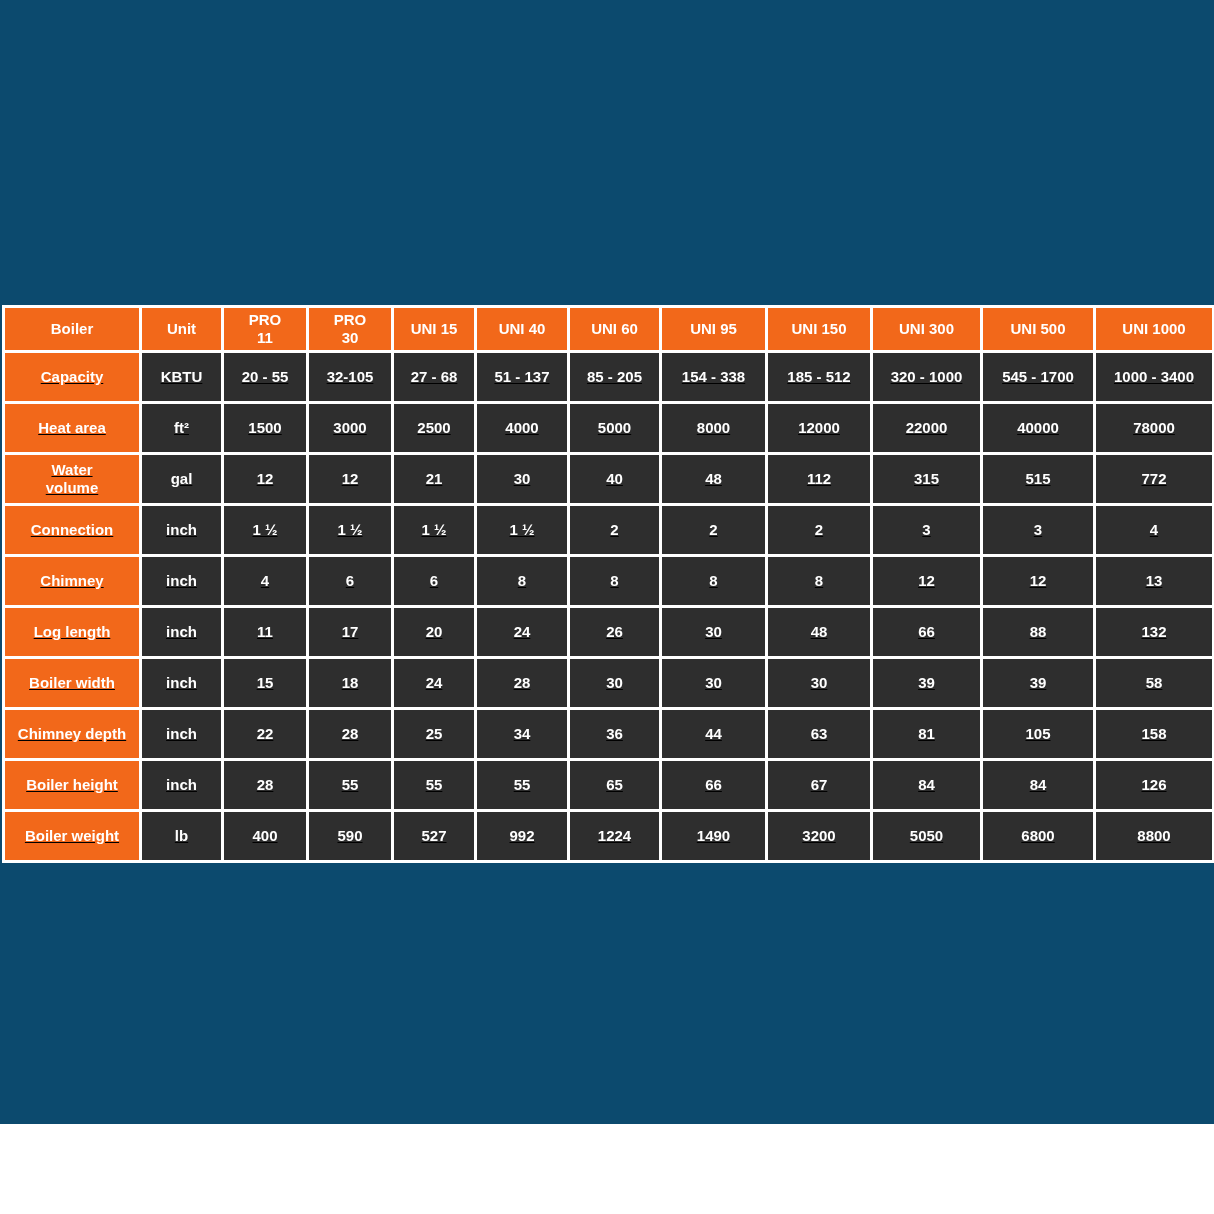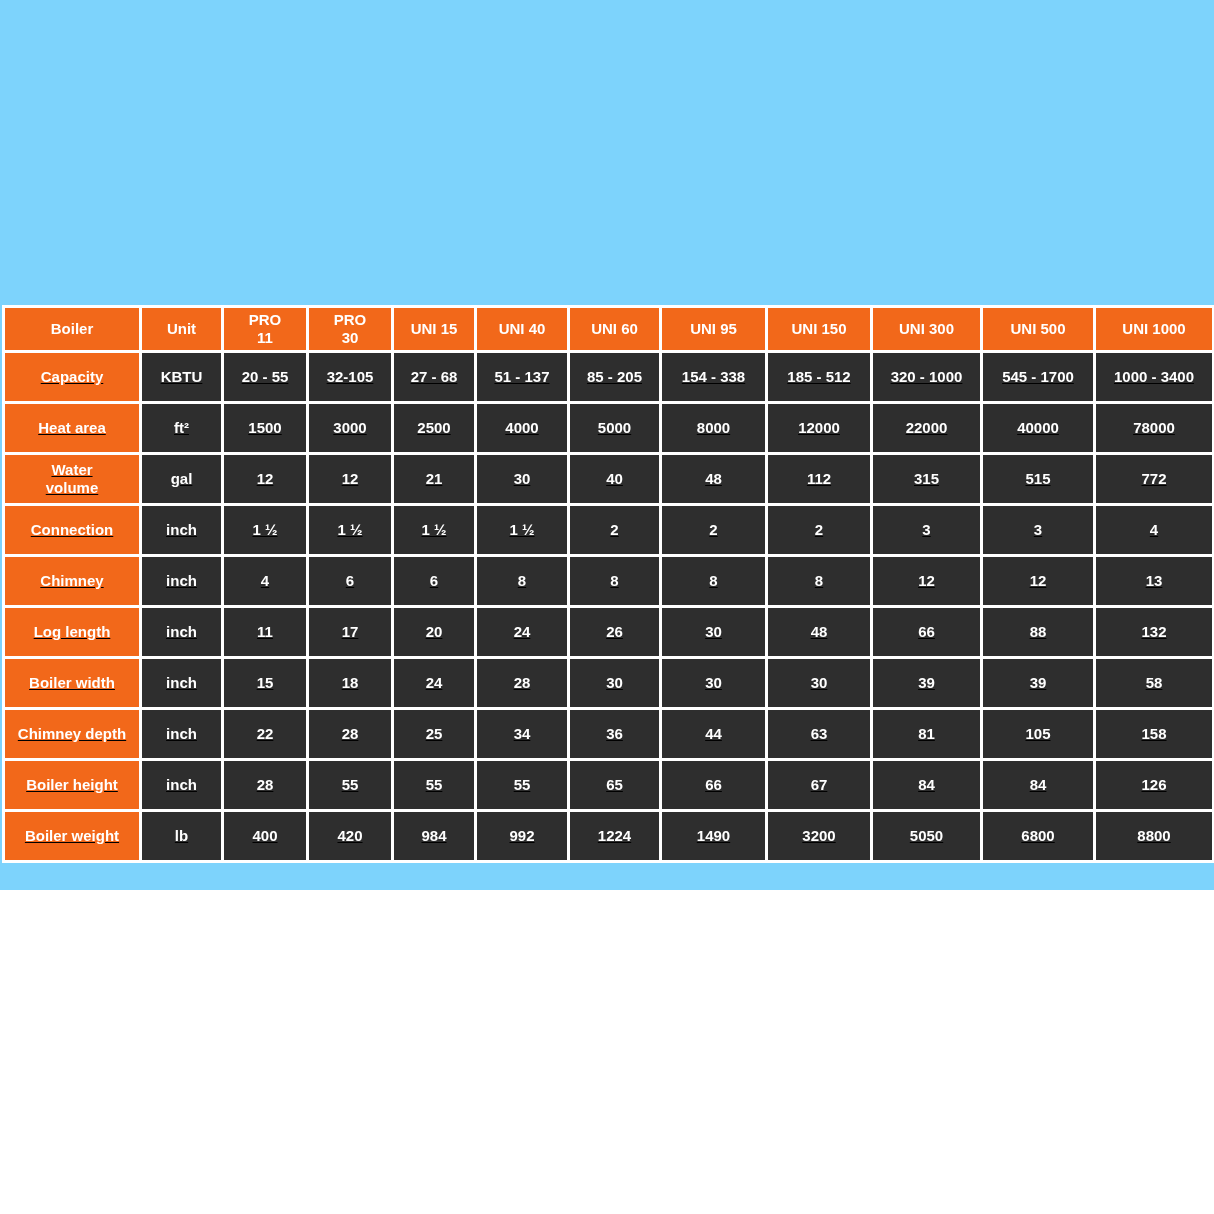--- a/index.html
+++ b/index.html
@@ -5,23 +5,23 @@
   html, body {
     margin: 0;
     padding: 0;
     background: #ffffff;
     width: 1214px;
     height: 1214px;
     font-family: "Liberation Sans", sans-serif;
   }
   .page {
     width: 1214px;
-    height: 890px;
+    height: 1124px;
     position: relative;
-    background: #7dd3fc;
+    background: #0c4a6e;
   }
   table.spec-table {
     position: absolute;
     left: 2px;
     top: 305px;
     width: 1210px;
     border-collapse: collapse;
     table-layout: fixed;
   }
   table.spec-table td, table.spec-table th {
@@ -213,22 +213,22 @@
           <td class="value-cell">66</td>
           <td class="value-cell">67</td>
           <td class="value-cell">84</td>
           <td class="value-cell">84</td>
           <td class="value-cell">126</td>
         </tr>
         <tr>
           <td class="row-label">Boiler weight</td>
           <td class="unit-cell">lb</td>
           <td class="value-cell">400</td>
-          <td class="value-cell">420</td>
-          <td class="value-cell">984</td>
+          <td class="value-cell">590</td>
+          <td class="value-cell">527</td>
           <td class="value-cell">992</td>
           <td class="value-cell">1224</td>
           <td class="value-cell">1490</td>
           <td class="value-cell">3200</td>
           <td class="value-cell">5050</td>
           <td class="value-cell">6800</td>
           <td class="value-cell">8800</td>
         </tr>
       </tbody>
   </table>

